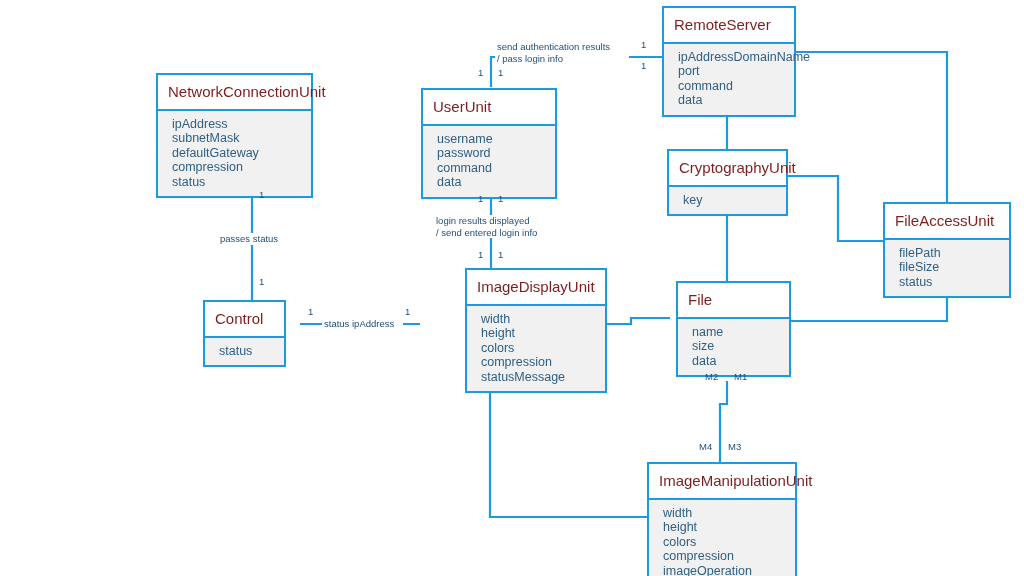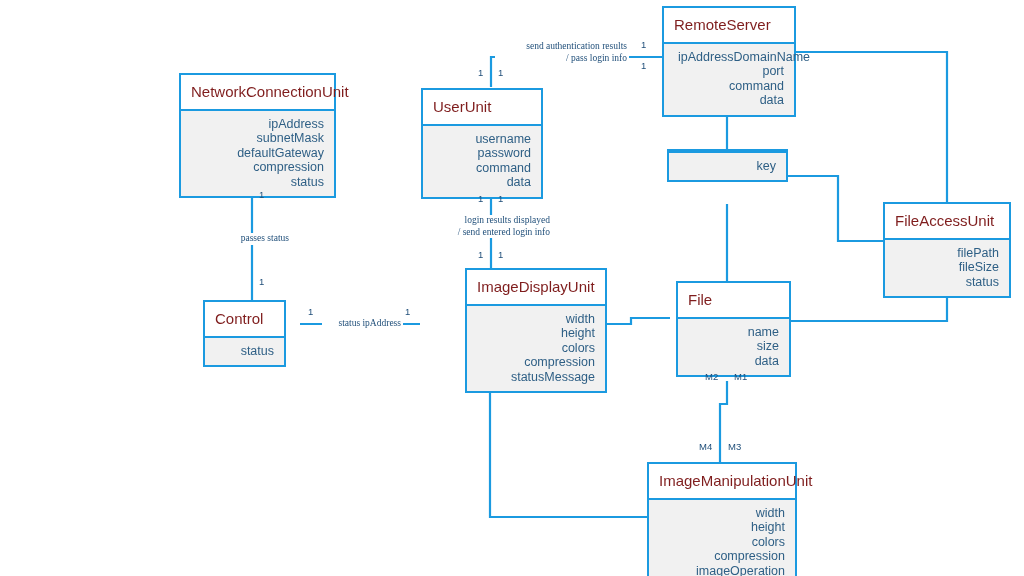--- a/index.html
+++ b/index.html
@@ -40,21 +40,20 @@
     line-height: 1;
     padding: 9px 10px 10px 10px;
     background: #ffffff;
     white-space: nowrap;
   }
   .uml-attrs {
     box-sizing: border-box;
     border-top: 2px solid #1b9ae0;
     background: #f1f1f1;
     padding: 6px 10px 7px 14px;
-    text-align: right;
   }
   .uml-attr {
     color: #2e5f85;
     font-size: 12.5px;
     line-height: 14.4px;
     white-space: nowrap;
   }
   .edge-label {
     position: absolute;
     color: #1f4e79;
@@ -66,21 +65,21 @@
     z-index: 6;
   }
   .mult {
     position: absolute;
     color: #1f4e79;
     font-size: 9.5px;
     line-height: 10px;
     white-space: nowrap;
     z-index: 6;
   }
-  .edge-label.center { text-align: right; font-family: Liberation Serif, serif; }
+  .edge-label.center { text-align: left; }
 </style>
 </head>
 <body>
 
 <div id="diagram">
 
   <svg id="connectors" viewBox="0 0 1024 576" xmlns="http://www.w3.org/2000/svg">
     <g fill="none" stroke="#1b9ae0" stroke-width="2.2" stroke-linecap="butt" stroke-linejoin="miter">
 
       <path d="M 491,87 L 491,57 L 663,57"></path>
@@ -103,52 +102,53 @@
 
       <path d="M 562,324 L 631,324 L 631,318 L 670,318"></path>
 
       <path d="M 727,381 L 727,404 L 720,404 L 720,462"></path>
 
       <path d="M 490,382 L 490,517 L 647,517"></path>
 
     </g>
   </svg>
 
-  <div class="uml-class" style="left:179px; top:73px; width:157px;">
+  <div class="uml-class" style="left:156px; top:73px; width:157px;">
     <div class="uml-name">NetworkConnectionUnit</div>
     <div class="uml-attrs">
       <div class="uml-attr">ipAddress</div>
       <div class="uml-attr">subnetMask</div>
       <div class="uml-attr">defaultGateway</div>
       <div class="uml-attr">compression</div>
       <div class="uml-attr">status</div>
     </div>
   </div>
 
-  <div class="uml-class" style="left:421px; top:88px; width:122px;">
+  <div class="uml-class" style="left:421px; top:88px; width:136px;">
     <div class="uml-name">UserUnit</div>
     <div class="uml-attrs">
       <div class="uml-attr">username</div>
       <div class="uml-attr">password</div>
       <div class="uml-attr">command</div>
       <div class="uml-attr">data</div>
     </div>
   </div>
 
   <div class="uml-class" style="left:662px; top:6px; width:134px;">
     <div class="uml-name">RemoteServer</div>
     <div class="uml-attrs">
       <div class="uml-attr">ipAddressDomainName</div>
       <div class="uml-attr">port</div>
       <div class="uml-attr">command</div>
       <div class="uml-attr">data</div>
     </div>
   </div>
 
   <div class="uml-class" style="left:667px; top:149px; width:121px;">
+    <div class="uml-name">CryptographyUnit</div>
     <div class="uml-attrs">
       <div class="uml-attr">key</div>
     </div>
   </div>
 
   <div class="uml-class" style="left:883px; top:202px; width:128px;">
     <div class="uml-name">FileAccessUnit</div>
     <div class="uml-attrs">
       <div class="uml-attr">filePath</div>
       <div class="uml-attr">fileSize</div>

